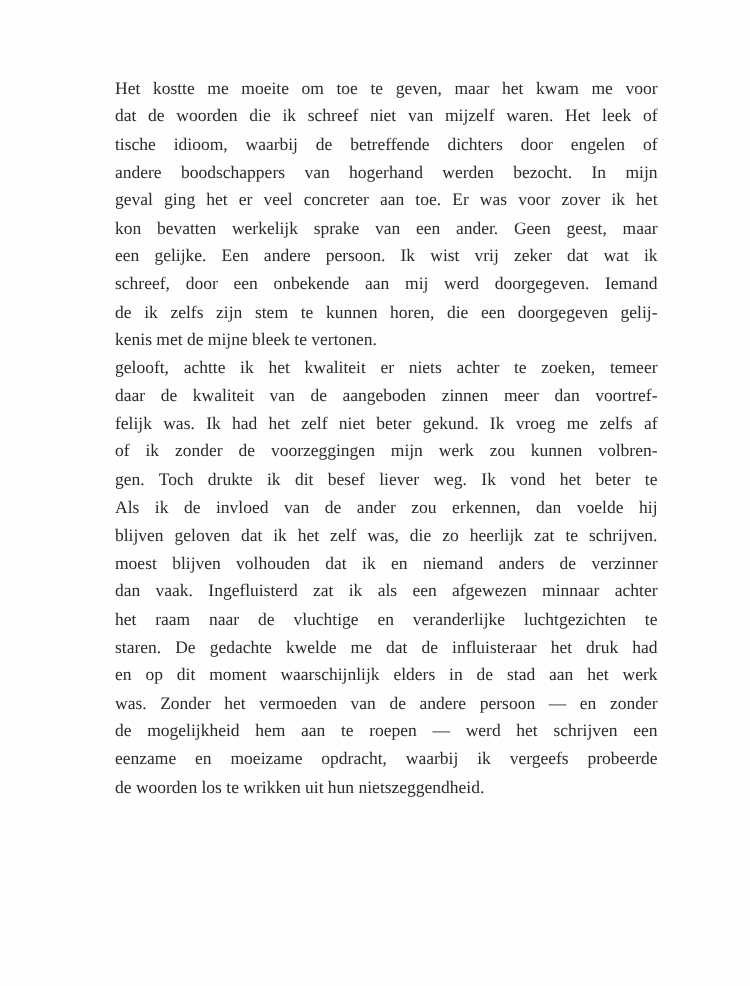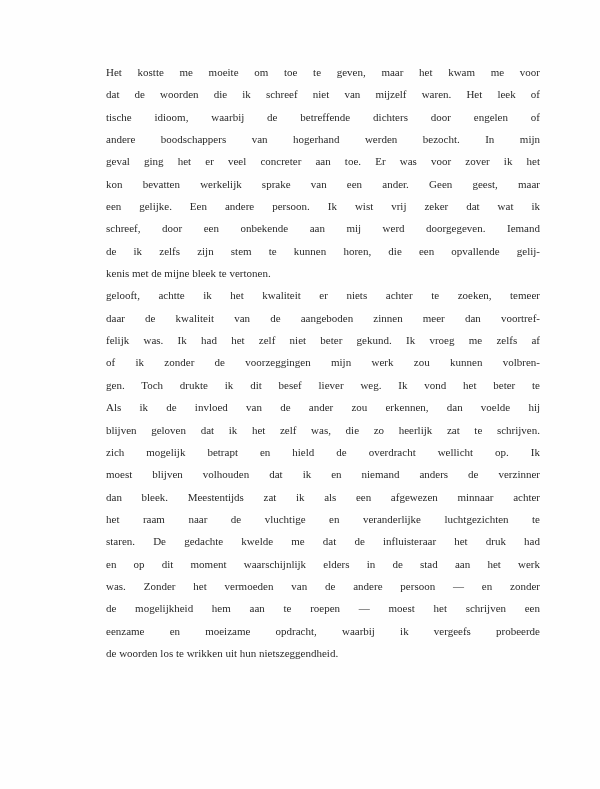--- a/index.html
+++ b/index.html
@@ -9,25 +9,25 @@
     }
     body {
       width: 600px;
       height: 789px;
       position: relative;
       overflow: hidden;
       background: #fefefe;
     }
     .page {
       position: absolute;
-      left: 106px;
+      left: 92px;
       top: 61px;
       width: 434px;
       font-family: "Liberation Serif", "DejaVu Serif", serif;
-      font-size: 11px;
+      font-size: 14px;
       line-height: 22.35px;
       color: #2a2a2a;
     }
     .line {
       display: block;
       white-space: nowrap;
       text-align: justify;
       text-align-last: justify;
       height: 22.35px;
     }
@@ -45,39 +45,38 @@
 
   <div class="paragraph">
     <span class="line">Het kostte me moeite om toe te geven, maar het kwam me voor</span>
     <span class="line">dat de woorden die ik schreef niet van mijzelf waren. Het leek of</span>
     <span class="line">tische idioom, waarbij de betreffende dichters door engelen of</span>
     <span class="line">andere boodschappers van hogerhand werden bezocht. In mijn</span>
     <span class="line">geval ging het er veel concreter aan toe. Er was voor zover ik het</span>
     <span class="line">kon bevatten werkelijk sprake van een ander. Geen geest, maar</span>
     <span class="line">een gelijke. Een andere persoon. Ik wist vrij zeker dat wat ik</span>
     <span class="line">schreef, door een onbekende aan mij werd doorgegeven. Iemand</span>
-    <span class="line">de ik zelfs zijn stem te kunnen horen, die een opvallende gelij-</span>
+    <span class="line">de ik zelfs zijn stem te kunnen horen, die een doorgegeven gelij-</span>
     <span class="line last">kenis met de mijne bleek te vertonen.</span>
   </div>
 
   <div class="paragraph">
     <span class="line">gelooft, achtte ik het kwaliteit er niets achter te zoeken, temeer</span>
     <span class="line">daar de kwaliteit van de aangeboden zinnen meer dan voortref-</span>
     <span class="line">felijk was. Ik had het zelf niet beter gekund. Ik vroeg me zelfs af</span>
     <span class="line">of ik zonder de voorzeggingen mijn werk zou kunnen volbren-</span>
     <span class="line">gen. Toch drukte ik dit besef liever weg. Ik vond het beter te</span>
     <span class="line">Als ik de invloed van de ander zou erkennen, dan voelde hij</span>
     <span class="line">blijven geloven dat ik het zelf was, die zo heerlijk zat te schrijven.</span>
-    <span class="line">zich mogelijk betrapt en hield de overdracht wellicht op. Ik</span>
     <span class="line">moest blijven volhouden dat ik en niemand anders de verzinner</span>
   </div>
 
   <div class="paragraph">
-    <span class="line">dan bleek. Meestentijds zat ik als een afgewezen minnaar achter</span>
+    <span class="line">dan vaak. Ingefluisterd zat ik als een afgewezen minnaar achter</span>
     <span class="line">het raam naar de vluchtige en veranderlijke luchtgezichten te</span>
     <span class="line">staren. De gedachte kwelde me dat de influisteraar het druk had</span>
     <span class="line">en op dit moment waarschijnlijk elders in de stad aan het werk</span>
     <span class="line">was. Zonder het vermoeden van de andere persoon — en zonder</span>
-    <span class="line">de mogelijkheid hem aan te roepen — moest het schrijven een</span>
+    <span class="line">de mogelijkheid hem aan te roepen — werd het schrijven een</span>
     <span class="line">eenzame en moeizame opdracht, waarbij ik vergeefs probeerde</span>
     <span class="line last">de woorden los te wrikken uit hun nietszeggendheid.</span>
   </div>
 </div>
 
 </body></html>

